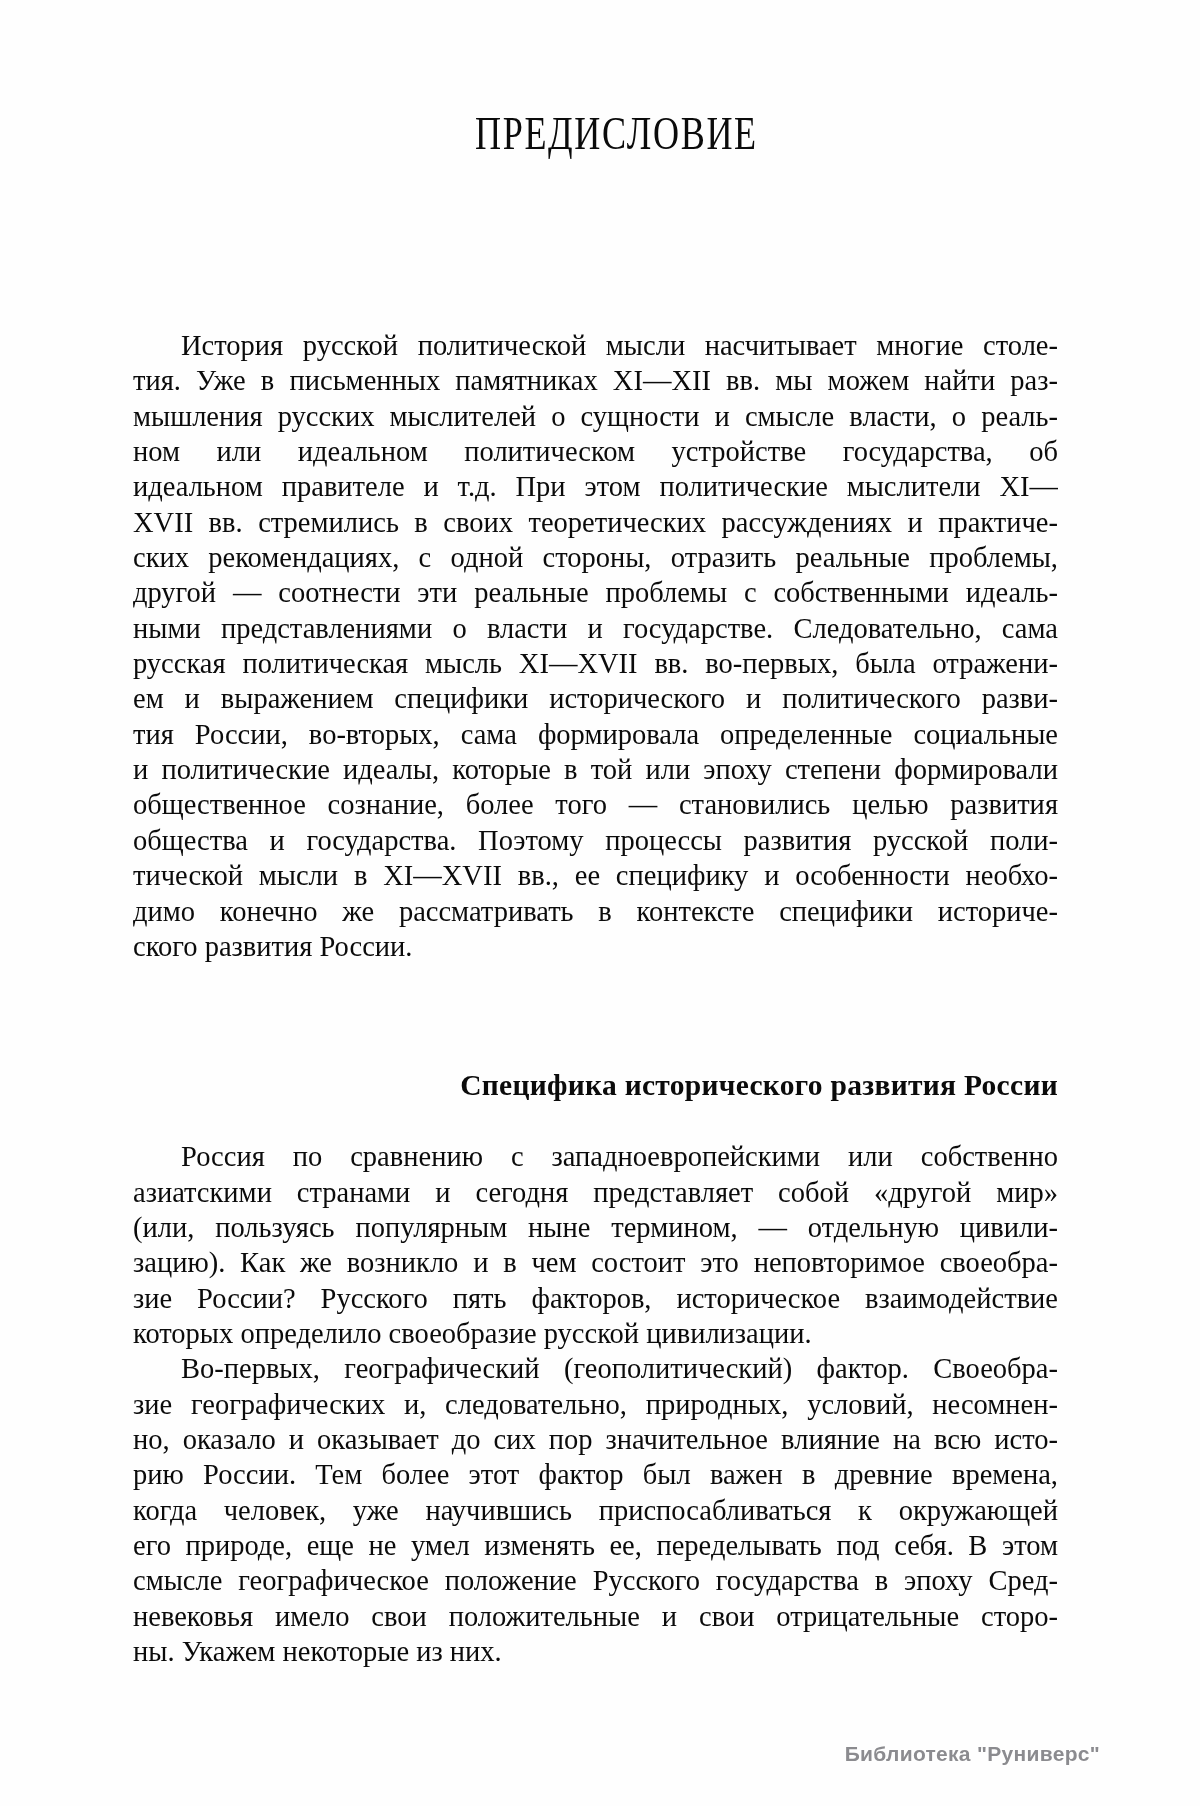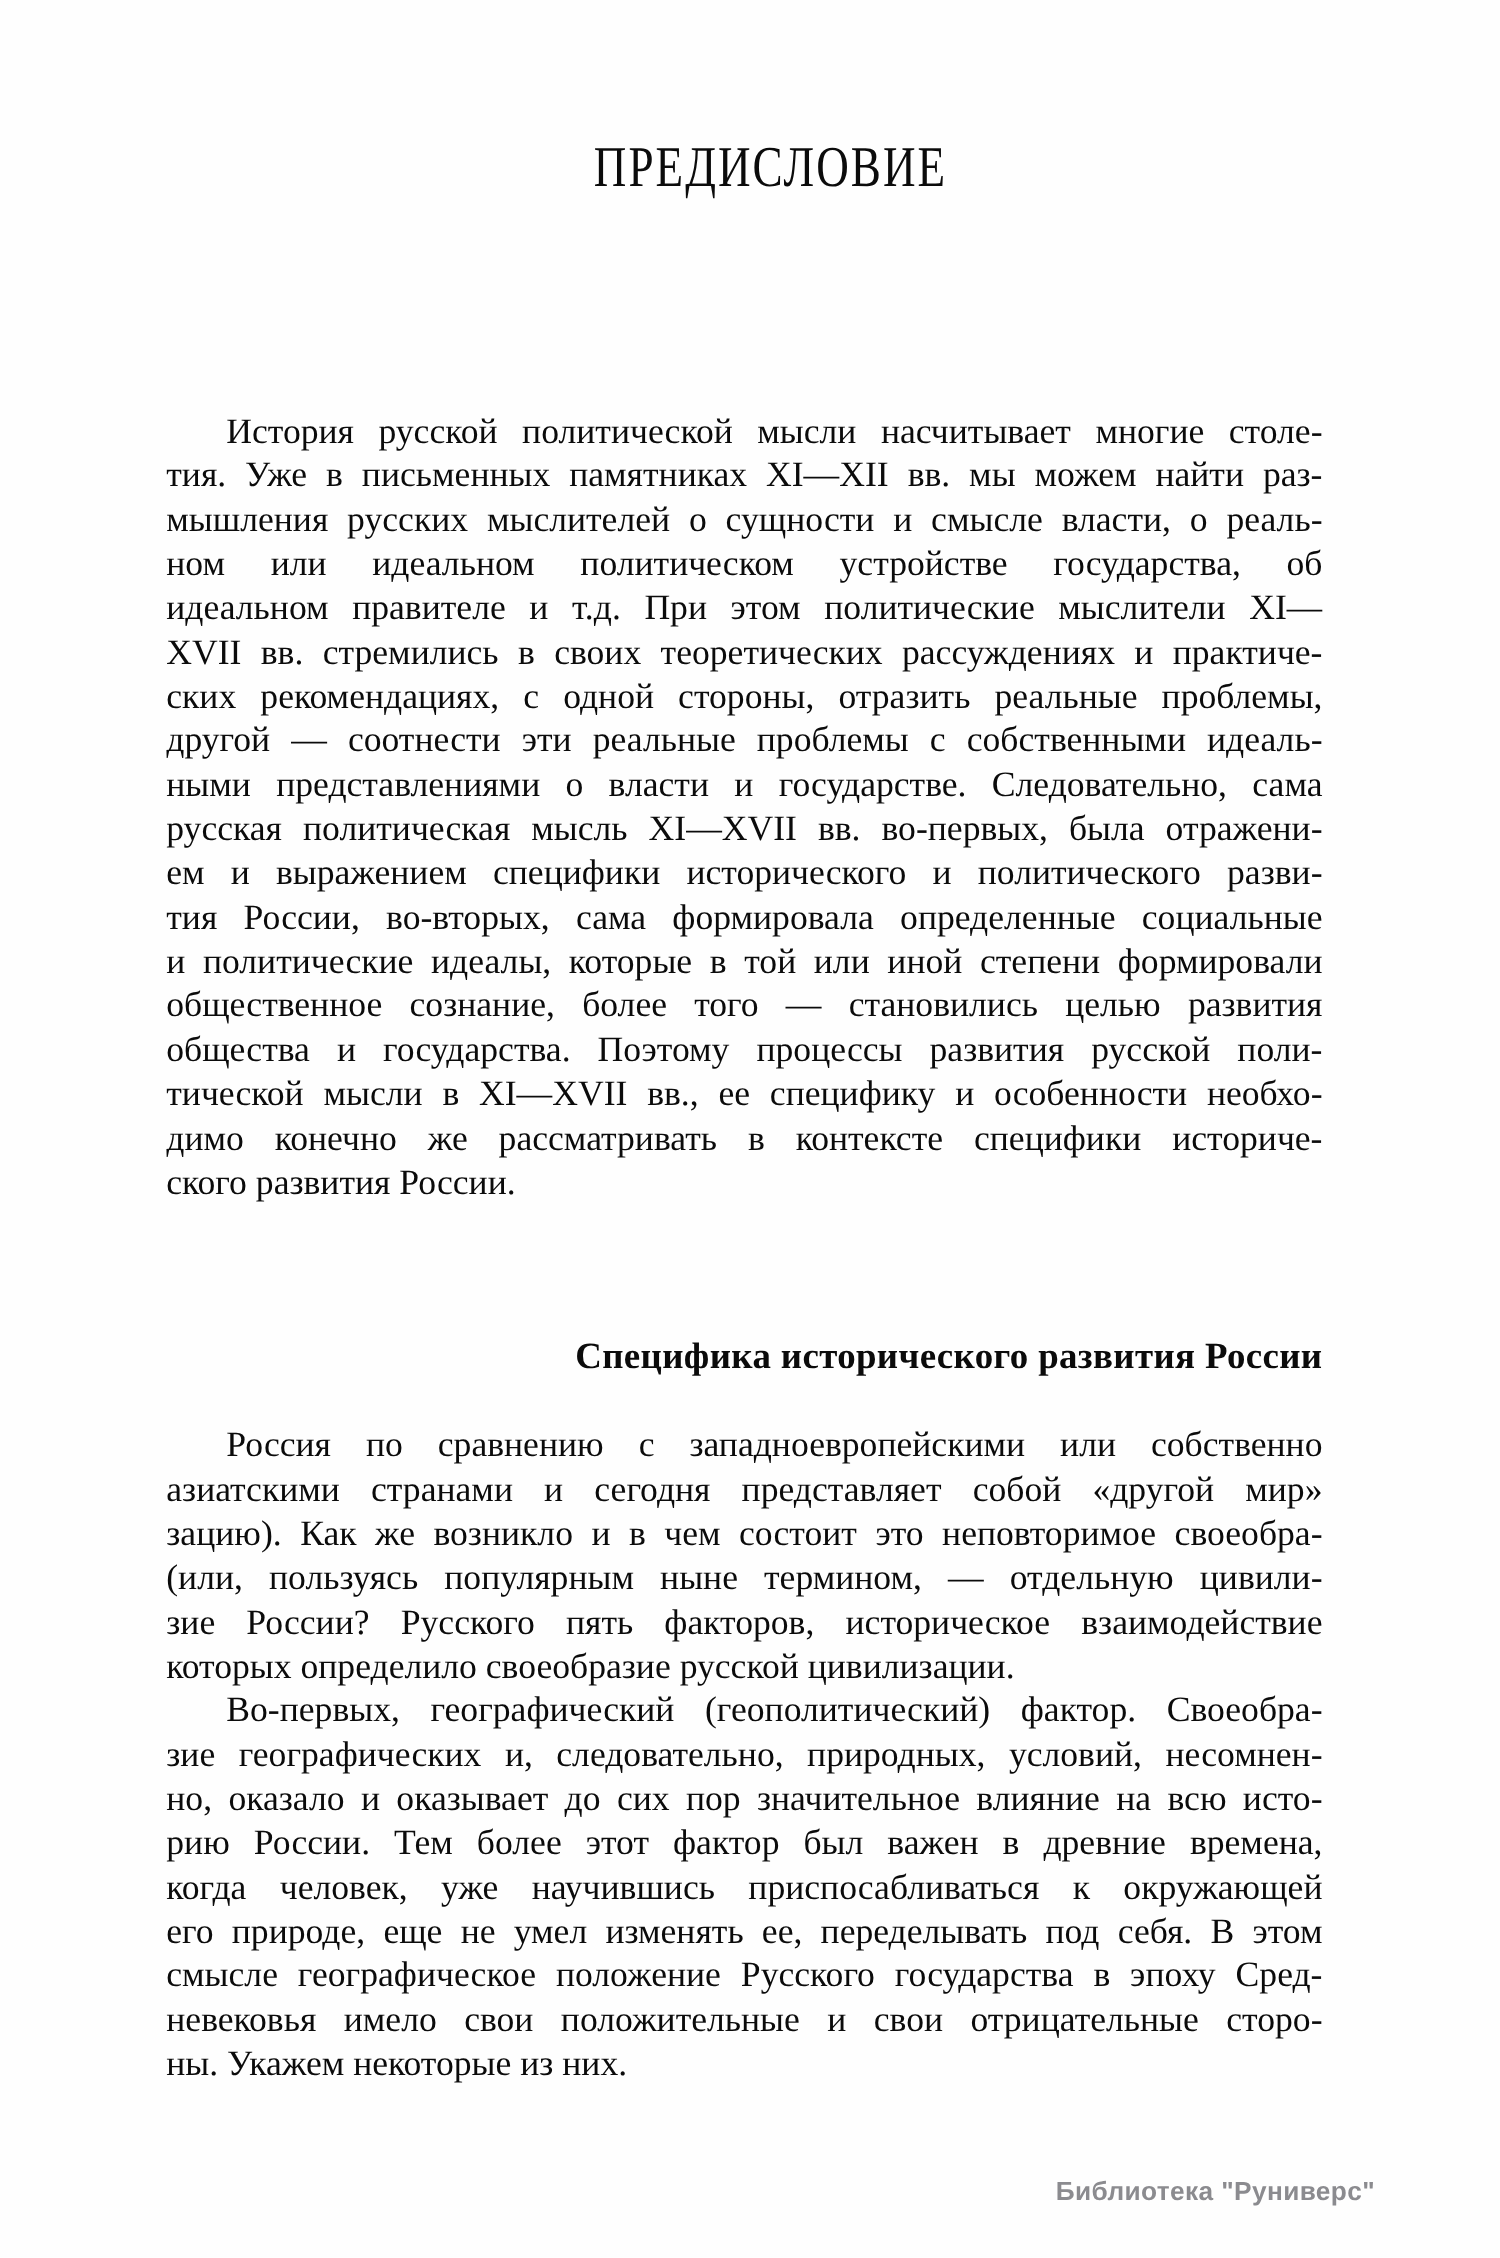--- a/index.html
+++ b/index.html
@@ -90,35 +90,35 @@
         <div class="line">мышления русских мыслителей о сущности и смысле власти, о реаль-</div>
         <div class="line">ном или идеальном политическом устройстве государства, об</div>
         <div class="line">идеальном правителе и т.д. При этом политические мыслители XI—</div>
         <div class="line">XVII вв. стремились в своих теоретических рассуждениях и практиче-</div>
         <div class="line">ских рекомендациях, с одной стороны, отразить реальные проблемы,</div>
         <div class="line">другой — соотнести эти реальные проблемы с собственными идеаль-</div>
         <div class="line">ными представлениями о власти и государстве. Следовательно, сама</div>
         <div class="line">русская политическая мысль XI—XVII вв. во-первых, была отражени-</div>
         <div class="line">ем и выражением специфики исторического и политического разви-</div>
         <div class="line">тия России, во-вторых, сама формировала определенные социальные</div>
-        <div class="line">и политические идеалы, которые в той или иной степени формировали</div>
+        <div class="line">и политические идеалы, которые в той или эпоху степени формировали</div>
         <div class="line">общественное сознание, более того — становились целью развития</div>
         <div class="line">общества и государства. Поэтому процессы развития русской поли-</div>
         <div class="line">тической мысли в XI—XVII вв., ее специфику и особенности необхо-</div>
         <div class="line">димо конечно же рассматривать в контексте специфики историче-</div>
         <div class="line last">ского развития России.</div>
       </div>
 
     <div class="section-heading">Специфика исторического развития России</div>
 
     <div class="para">
         <div class="line first">Россия по сравнению с западноевропейскими или собственно</div>
         <div class="line">азиатскими странами и сегодня представляет собой «другой мир»</div>
+        <div class="line">(или, пользуясь популярным ныне термином, — отдельную цивили-</div>
         <div class="line">зацию). Как же возникло и в чем состоит это неповторимое своеобра-</div>
-        <div class="line">(или, пользуясь популярным ныне термином, — отдельную цивили-</div>
         <div class="line">зие России? Русского пять факторов, историческое взаимодействие</div>
         <div class="line last">которых определило своеобразие русской цивилизации.</div>
       </div>
 
     <div class="para">
         <div class="line first">Во-первых, географический (геополитический) фактор. Своеобра-</div>
         <div class="line">зие географических и, следовательно, природных, условий, несомнен-</div>
         <div class="line">но, оказало и оказывает до сих пор значительное влияние на всю исто-</div>
         <div class="line">рию России. Тем более этот фактор был важен в древние времена,</div>
         <div class="line">когда человек, уже научившись приспосабливаться к окружающей</div>

